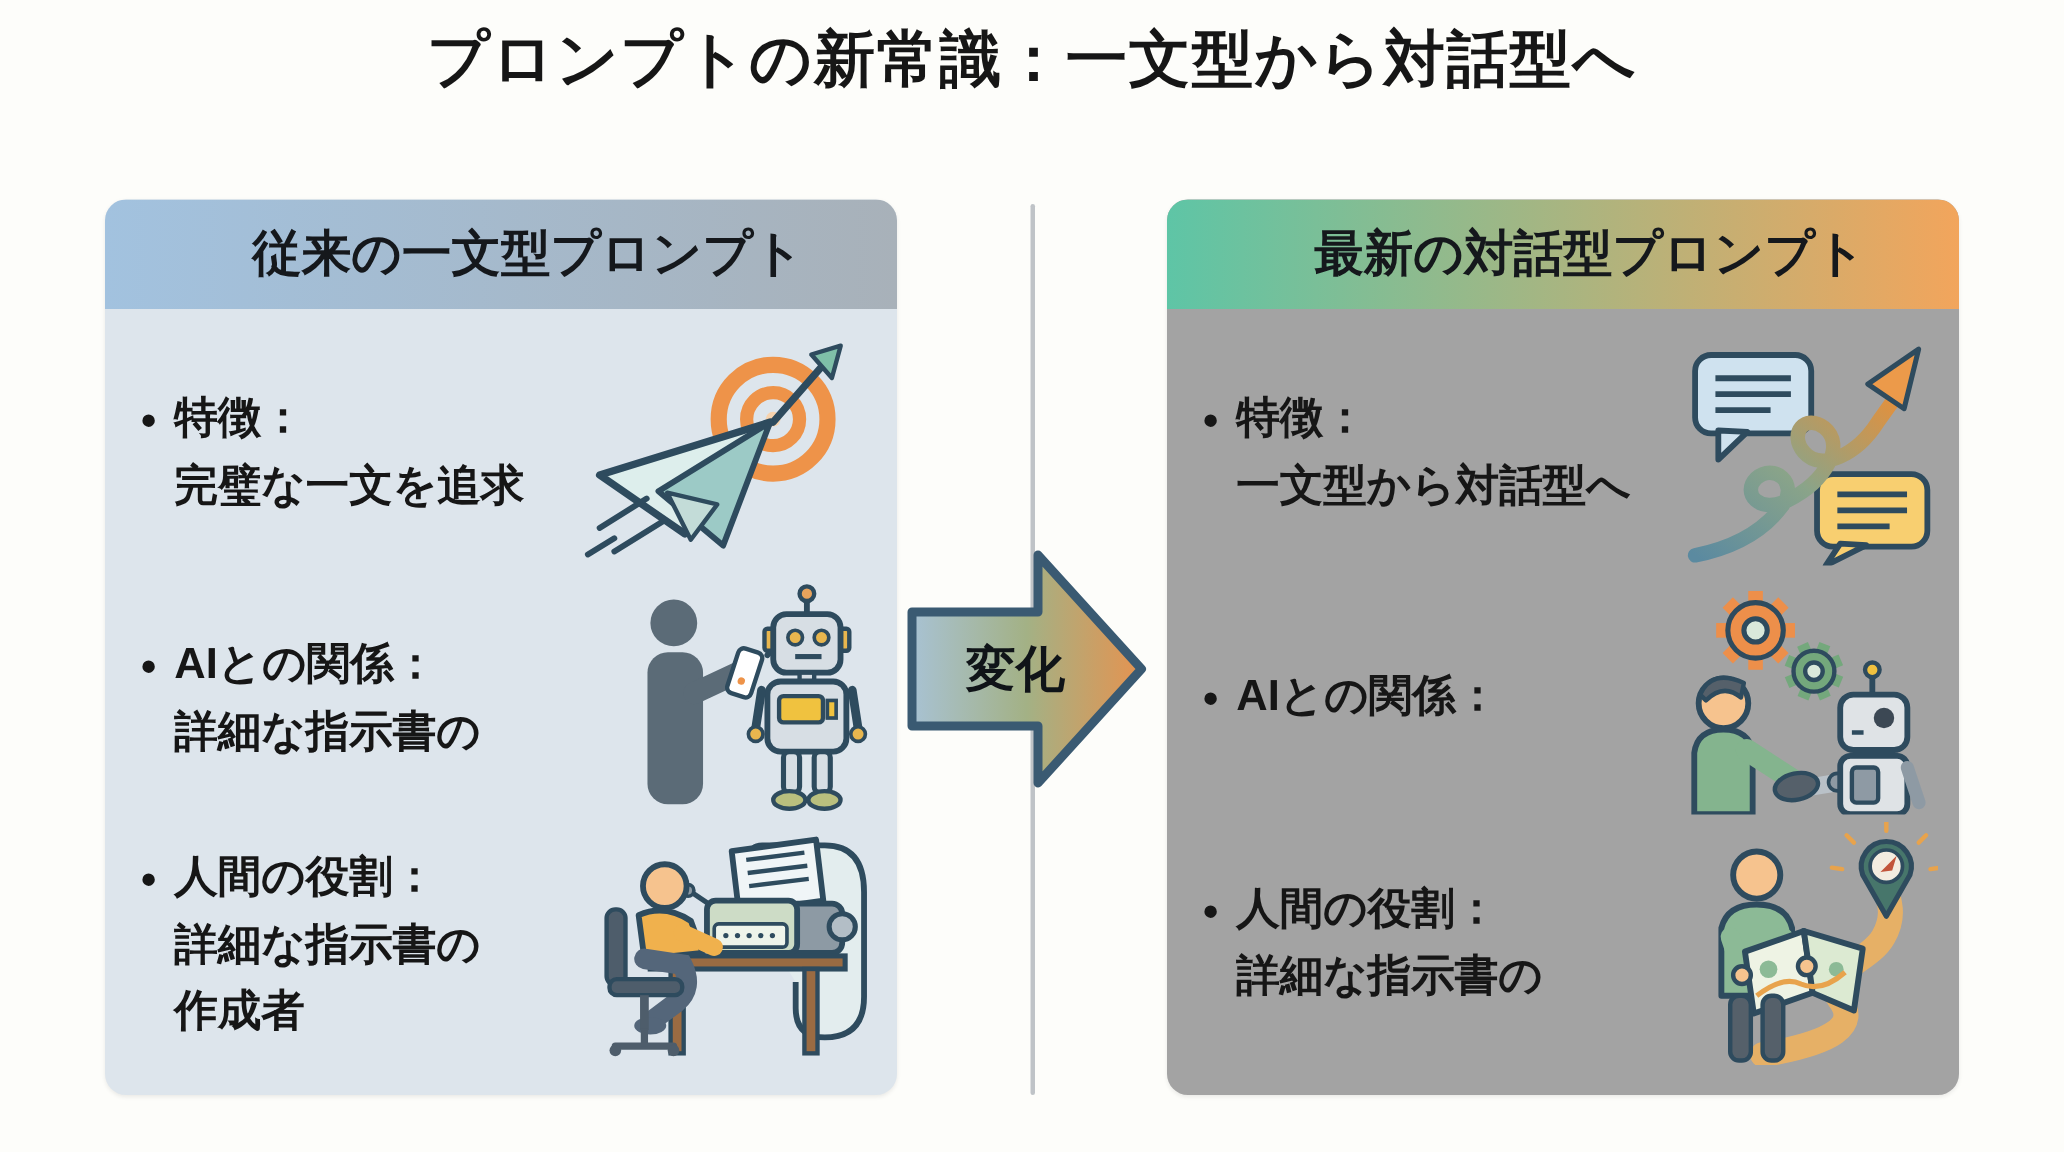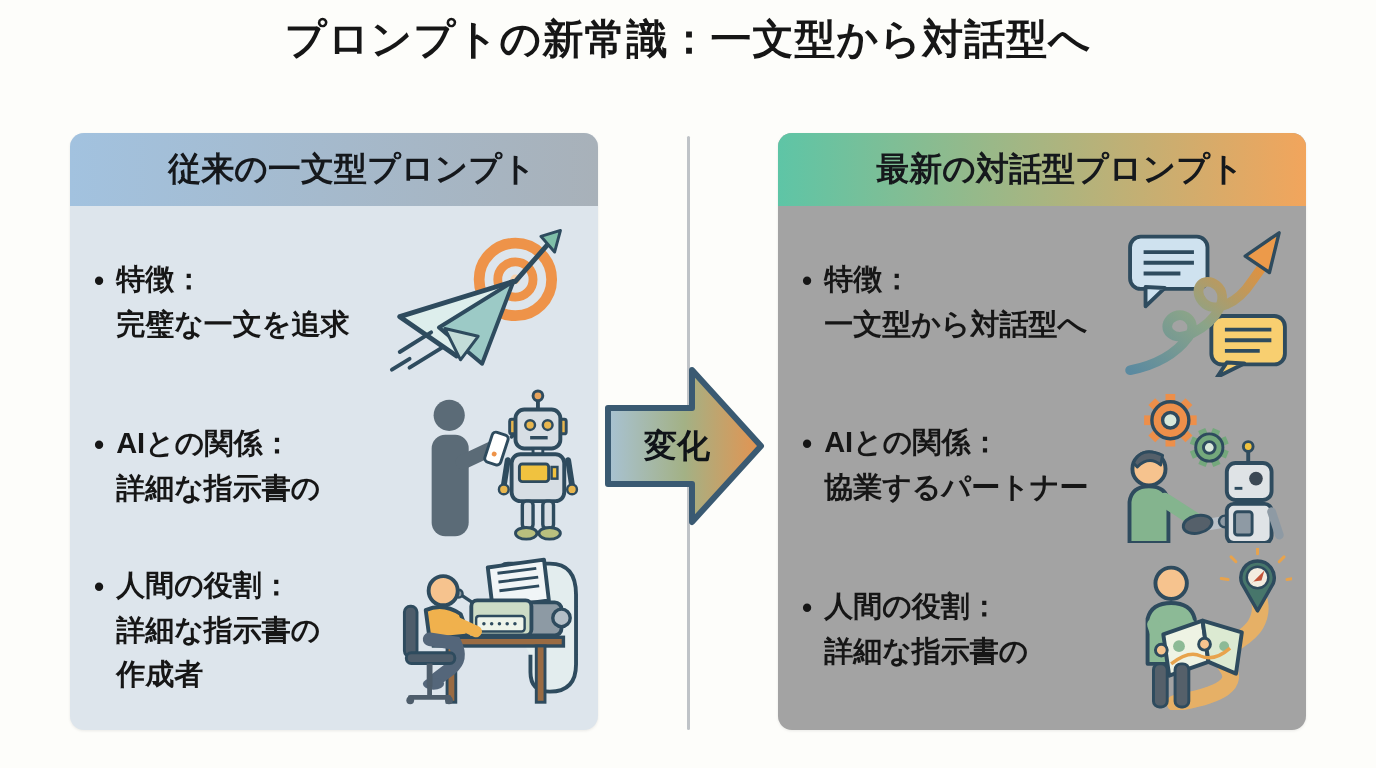--- a/index.html
+++ b/index.html
@@ -217,21 +217,20 @@
           <polygon points="127,30 162,6 152,47" fill="#ec9a4a" stroke="#2e4b5e" stroke-width="3.5" stroke-linejoin="round"></polygon>
         </svg>
       </div>
     </div>
 
     <div class="feature-row">
       <div class="feature-text">
         <span class="bullet-marker">•</span>
         <span>
           <span class="feature-label">AIとの関係：</span><br>
-          <span class="feature-detail">協業するパートナー</span>
         </span>
       </div>
       <div class="icon-box">
         <svg width="180" height="156" viewBox="0 0 185 160">
           <g transform="translate(60,34)">
             <rect x="-5" y="-27" width="10" height="54" fill="#ed8f4a"></rect>
             <rect x="-5" y="-27" width="10" height="54" fill="#ed8f4a" transform="rotate(45)"></rect>
             <rect x="-5" y="-27" width="10" height="54" fill="#ed8f4a" transform="rotate(90)"></rect>
             <rect x="-5" y="-27" width="10" height="54" fill="#ed8f4a" transform="rotate(135)"></rect>
             <circle r="19" fill="#ed8f4a" stroke="#2e4b5e" stroke-width="3.5"></circle>

